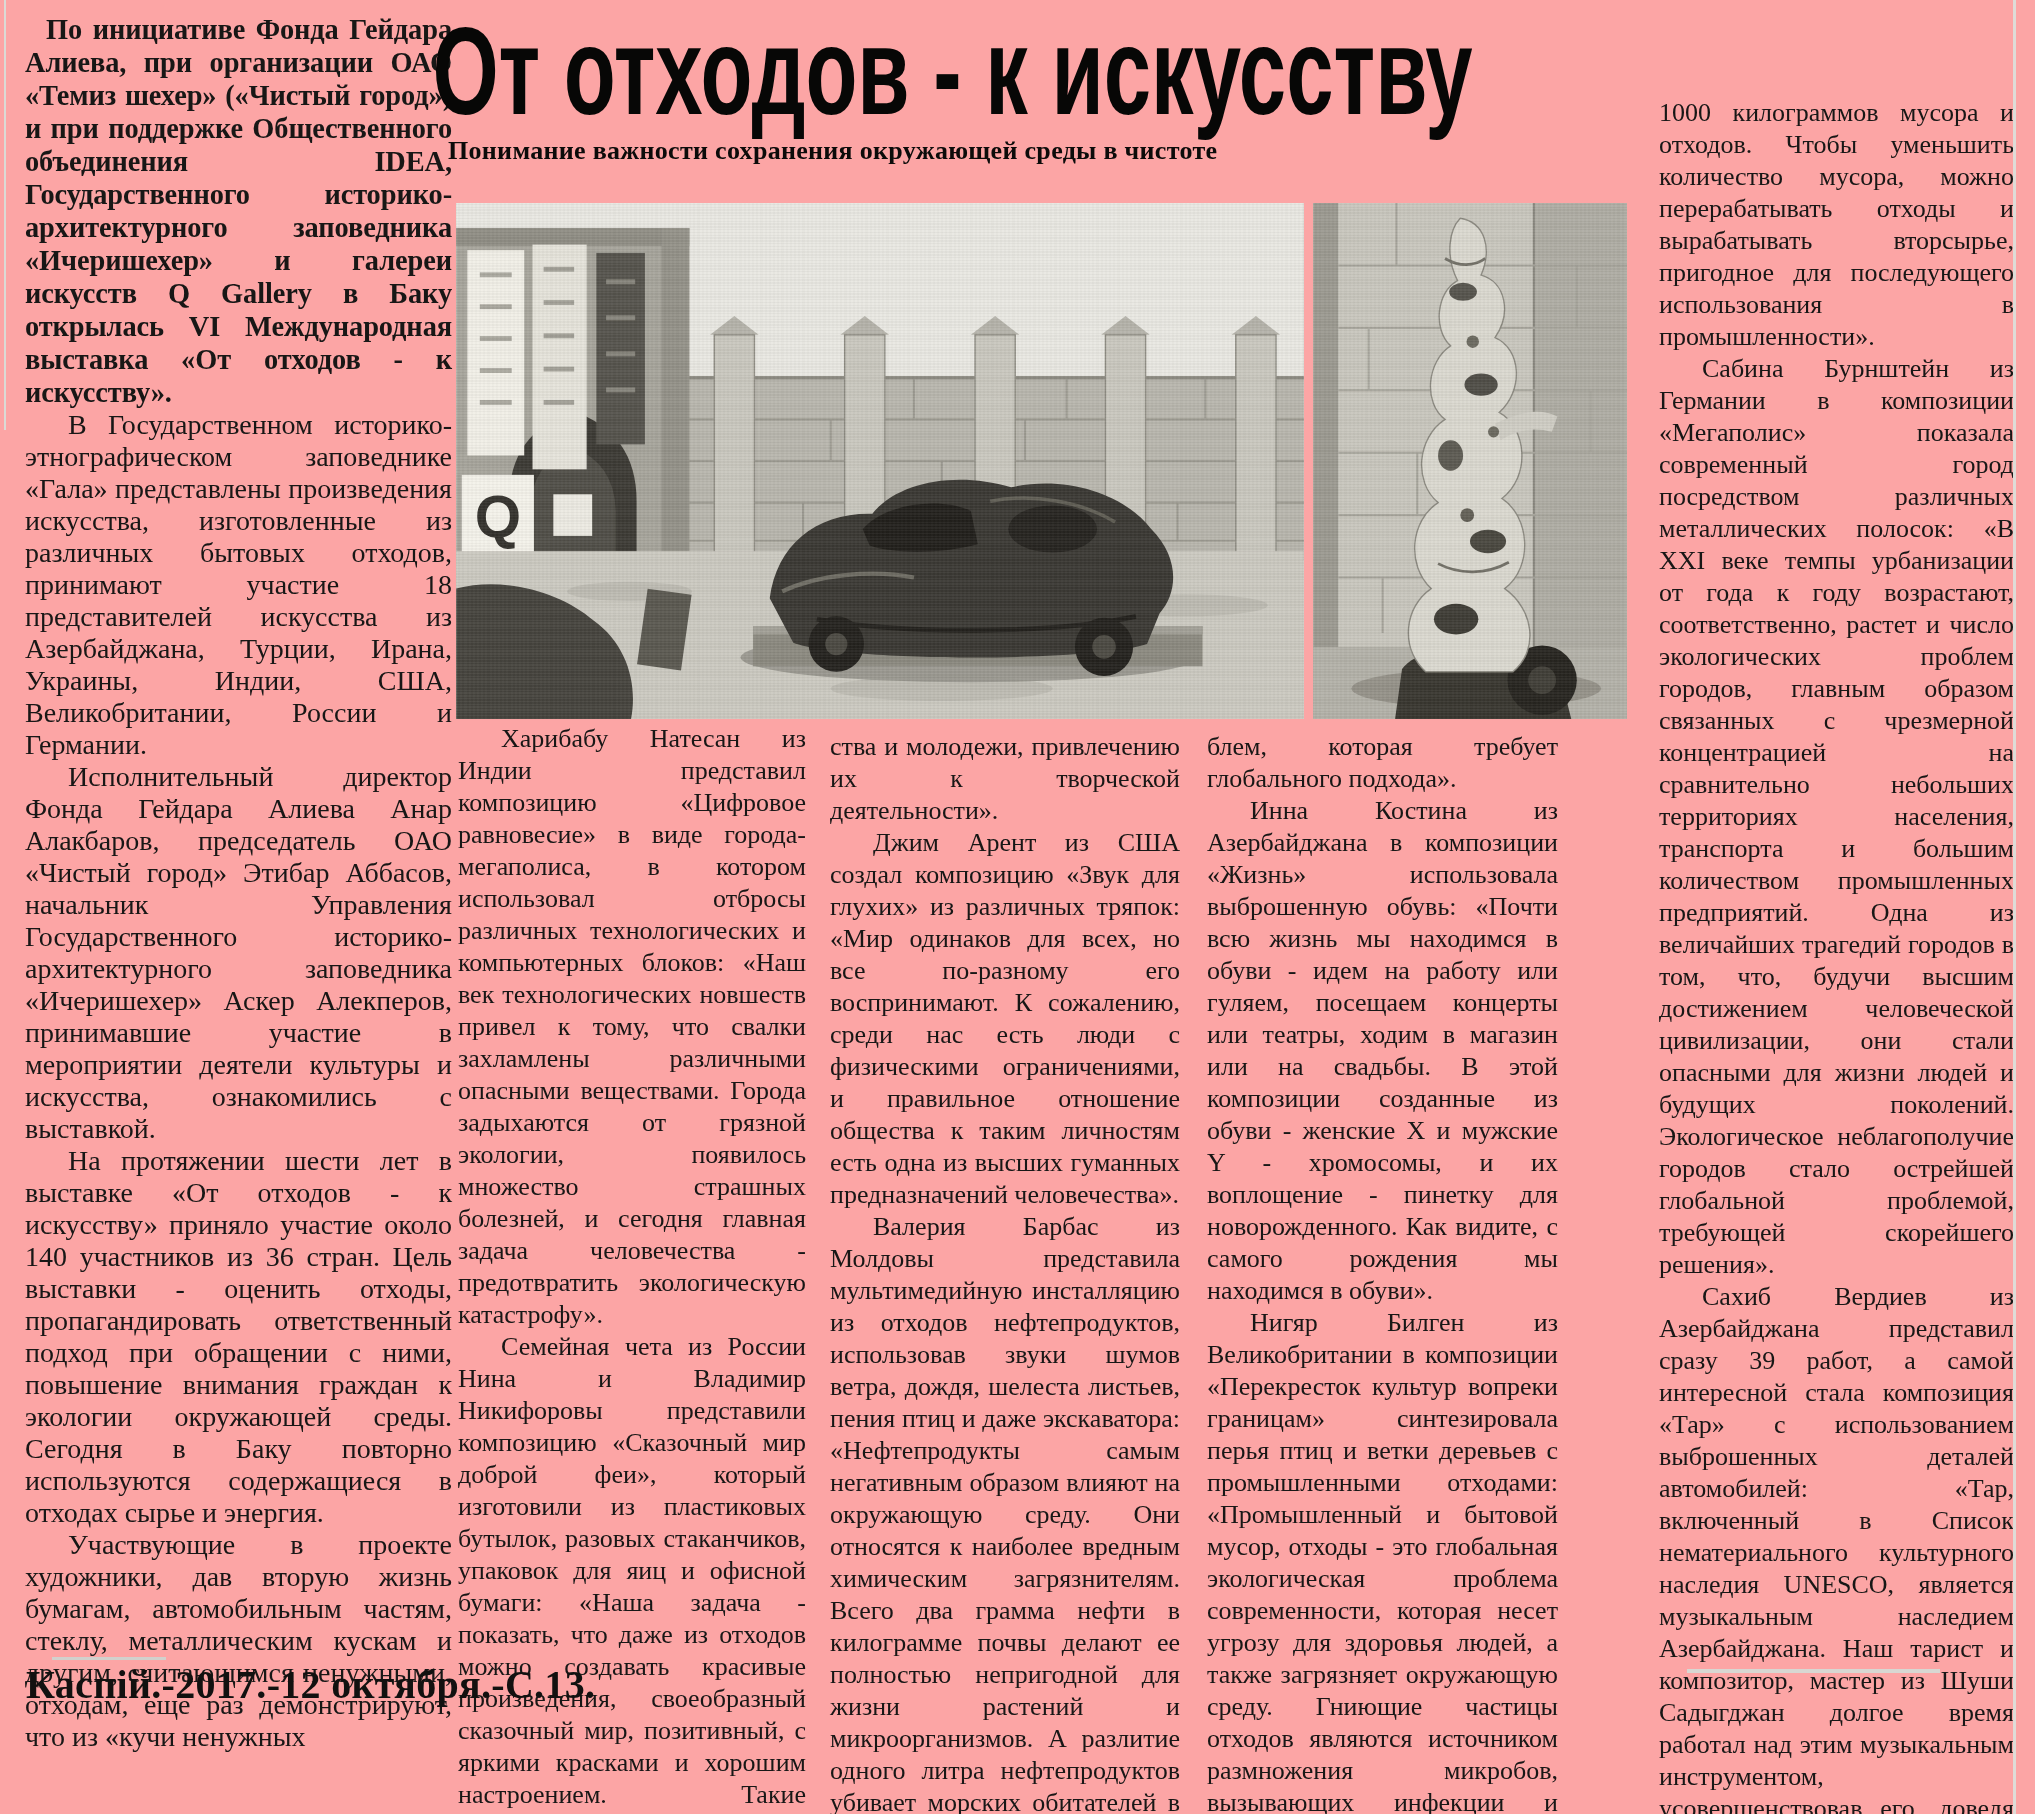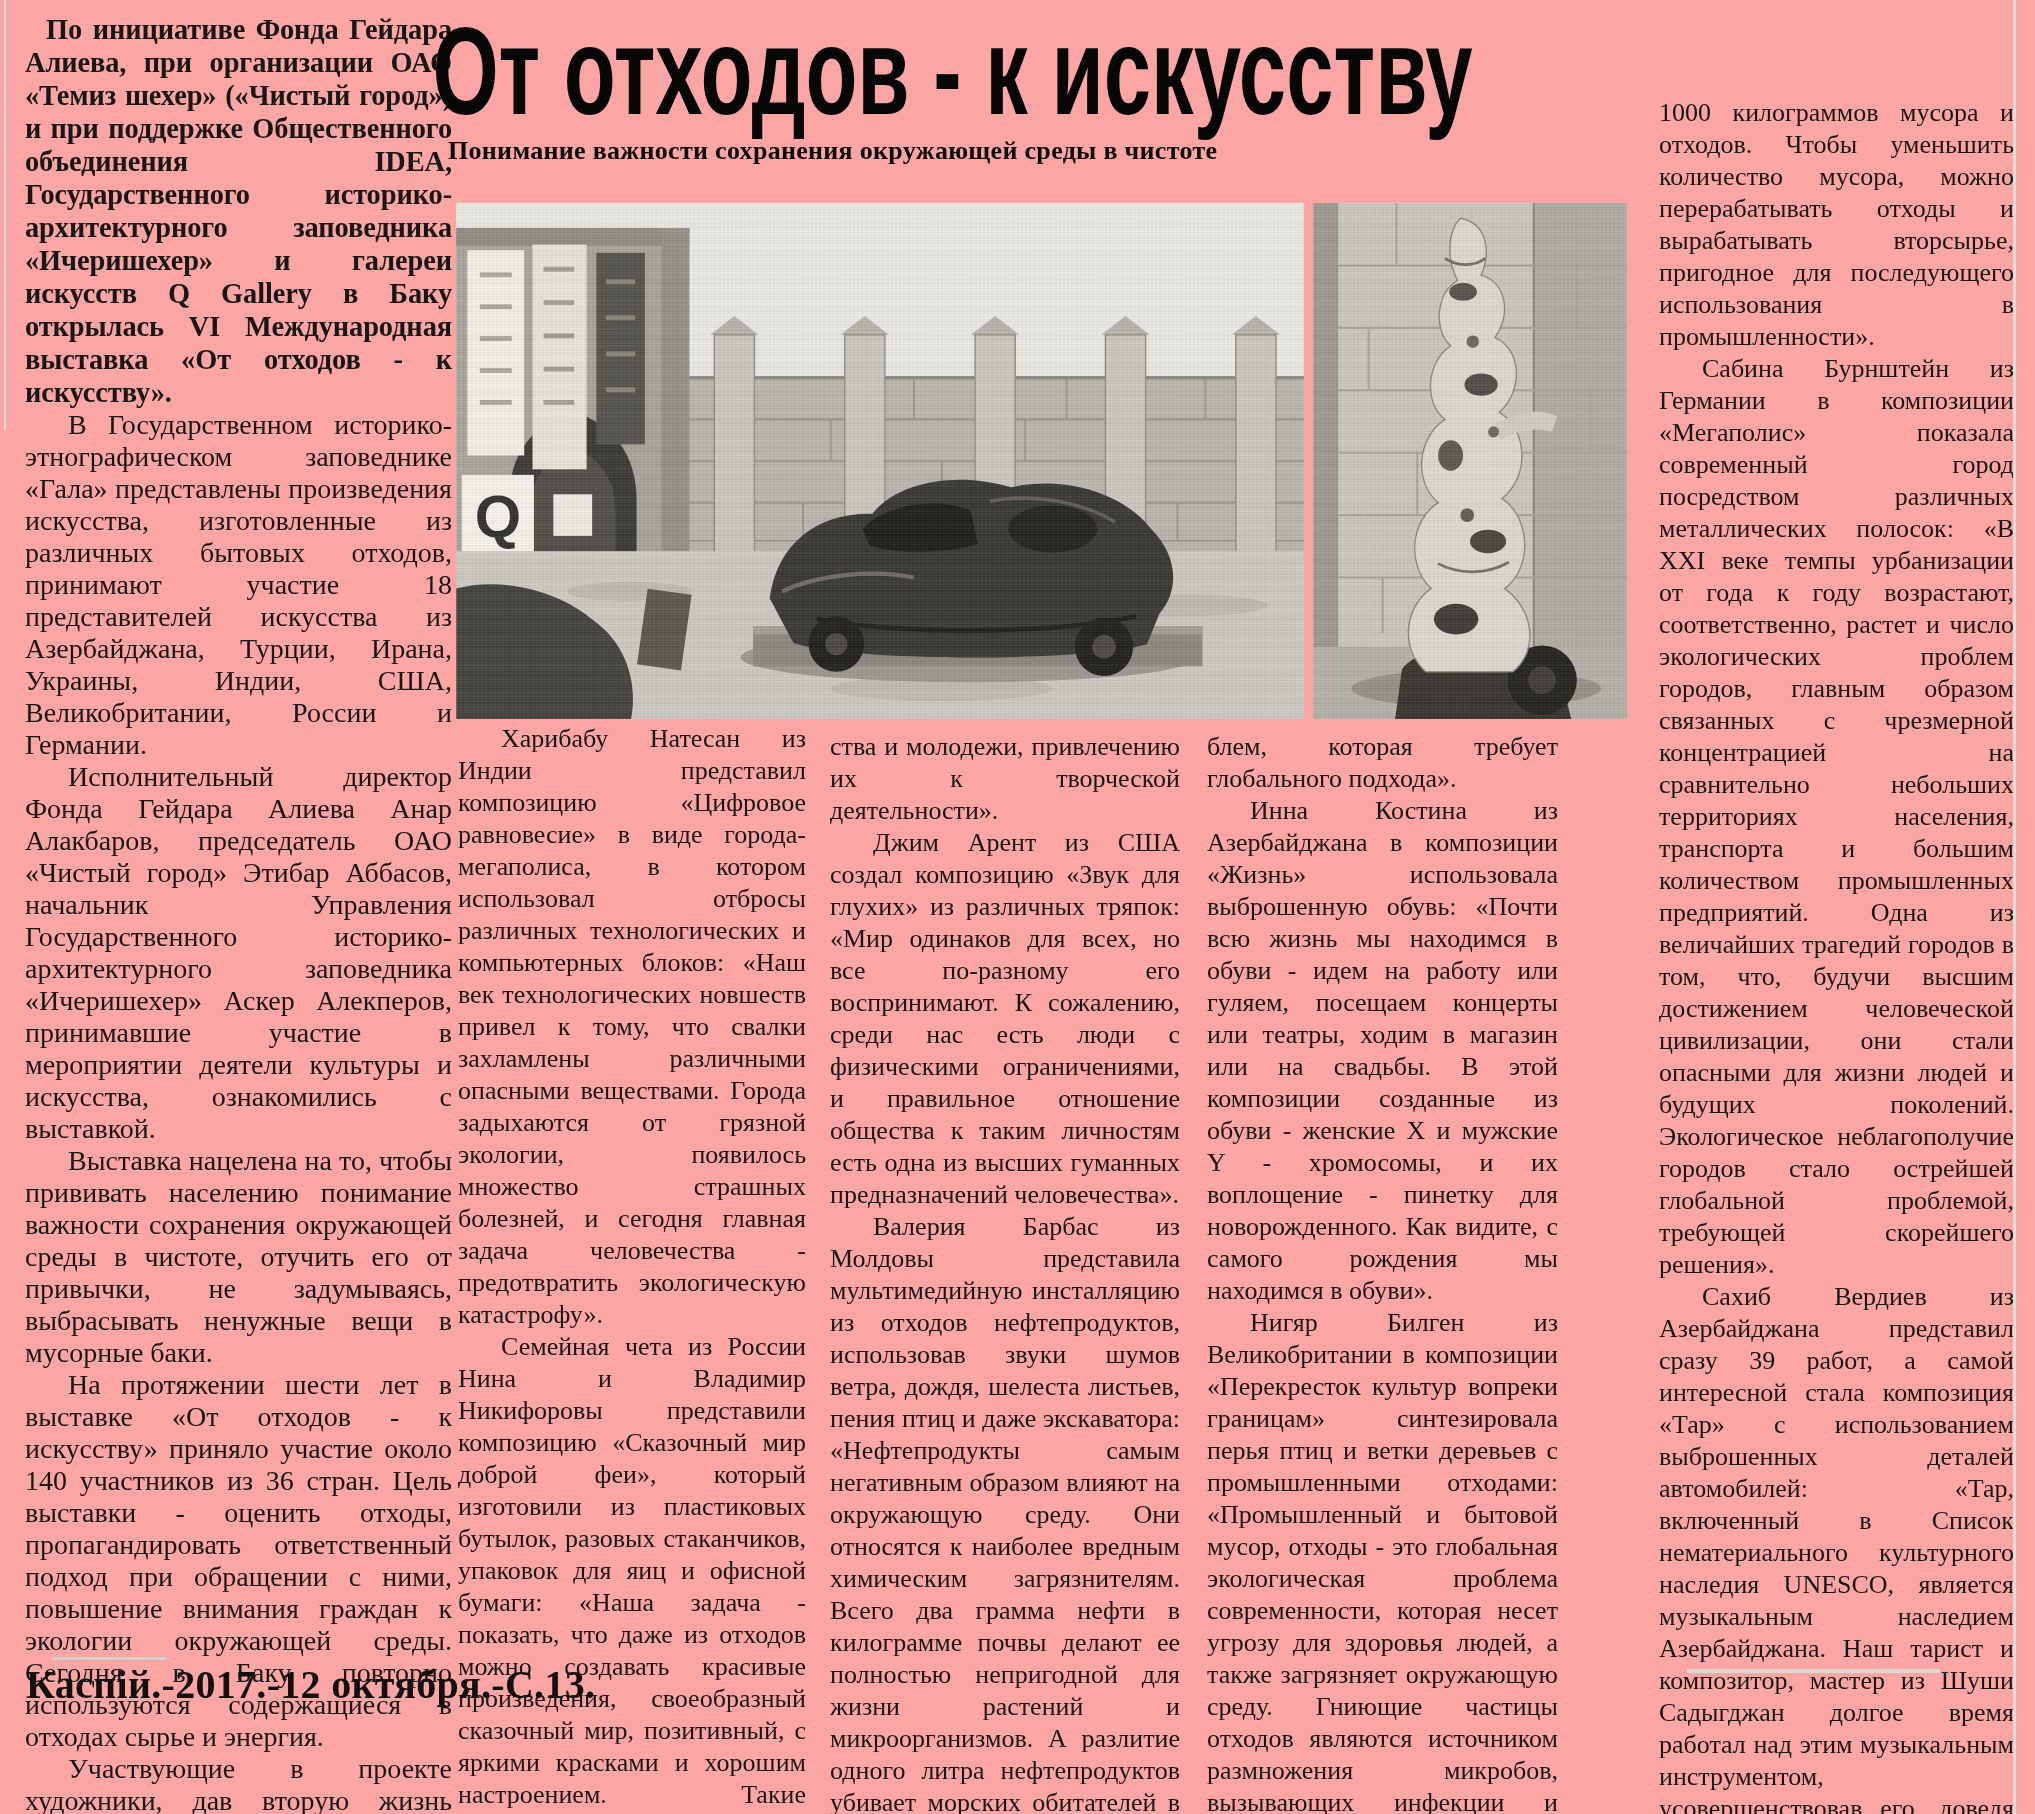--- a/index.html
+++ b/index.html
@@ -39,21 +39,20 @@
 </style>
 </head>
 <body>
 
 <div class="page">
 
   <div class="col col1">
     <p class="lead">По инициативе Фонда Гейдара Алиева, при организации ОАО «Темиз шехер» («Чистый город») и при поддержке Общественного объединения IDEA, Государственного историко-архитектурного заповедника «Ичеришехер» и галереи искусств Q Gallery в Баку открылась VI Международная выставка «От отходов - к искусству».</p>
     <p>В Государственном историко-этнографическом заповеднике «Гала» представлены произведения искусства, изготовленные из различных бытовых отходов, принимают участие 18 представителей искусства из Азербайджана, Турции, Ирана, Украины, Индии, США, Великобритании, России и Германии.</p>
     <p>Исполнительный директор Фонда Гейдара Алиева Анар Алакбаров, председатель ОАО «Чистый город» Этибар Аббасов, начальник Управления Государственного историко-архитектурного заповедника «Ичеришехер» Аскер Алекперов, принимавшие участие в мероприятии деятели культуры и искусства, ознакомились с выставкой.</p>
-    <p>Выставка нацелена на то, чтобы прививать населению понимание важности сохранения окружающей среды в чистоте, отучить его от привычки, не задумываясь, выбрасывать ненужные вещи в мусорные баки.</p>
     <p>На протяжении шести лет в выставке «От отходов - к искусству» приняло участие около 140 участников из 36 стран. Цель выставки - оценить отходы, пропагандировать ответственный подход при обращении с ними, повышение внимания граждан к экологии окружающей среды. Сегодня в Баку повторно используются содержащиеся в отходах сырье и энергия.</p>
     <p>Участвующие в проекте художники, дав вторую жизнь бумагам, автомобильным частям, стеклу, металлическим кускам и другим, считающимся ненужными, отходам, еще раз демонстрируют, что из «кучи ненужных</p>
   </div>
 
   <div class="headline-wrap">
     <svg width="1068" height="139" viewBox="0 0 1540 200">
       <text x="2" y="152" font-family="Liberation Sans, sans-serif" font-size="178" font-weight="bold" fill="#070706" textLength="1500" lengthAdjust="spacingAndGlyphs">От отходов - к искусству</text>
     </svg>
   </div>
 

